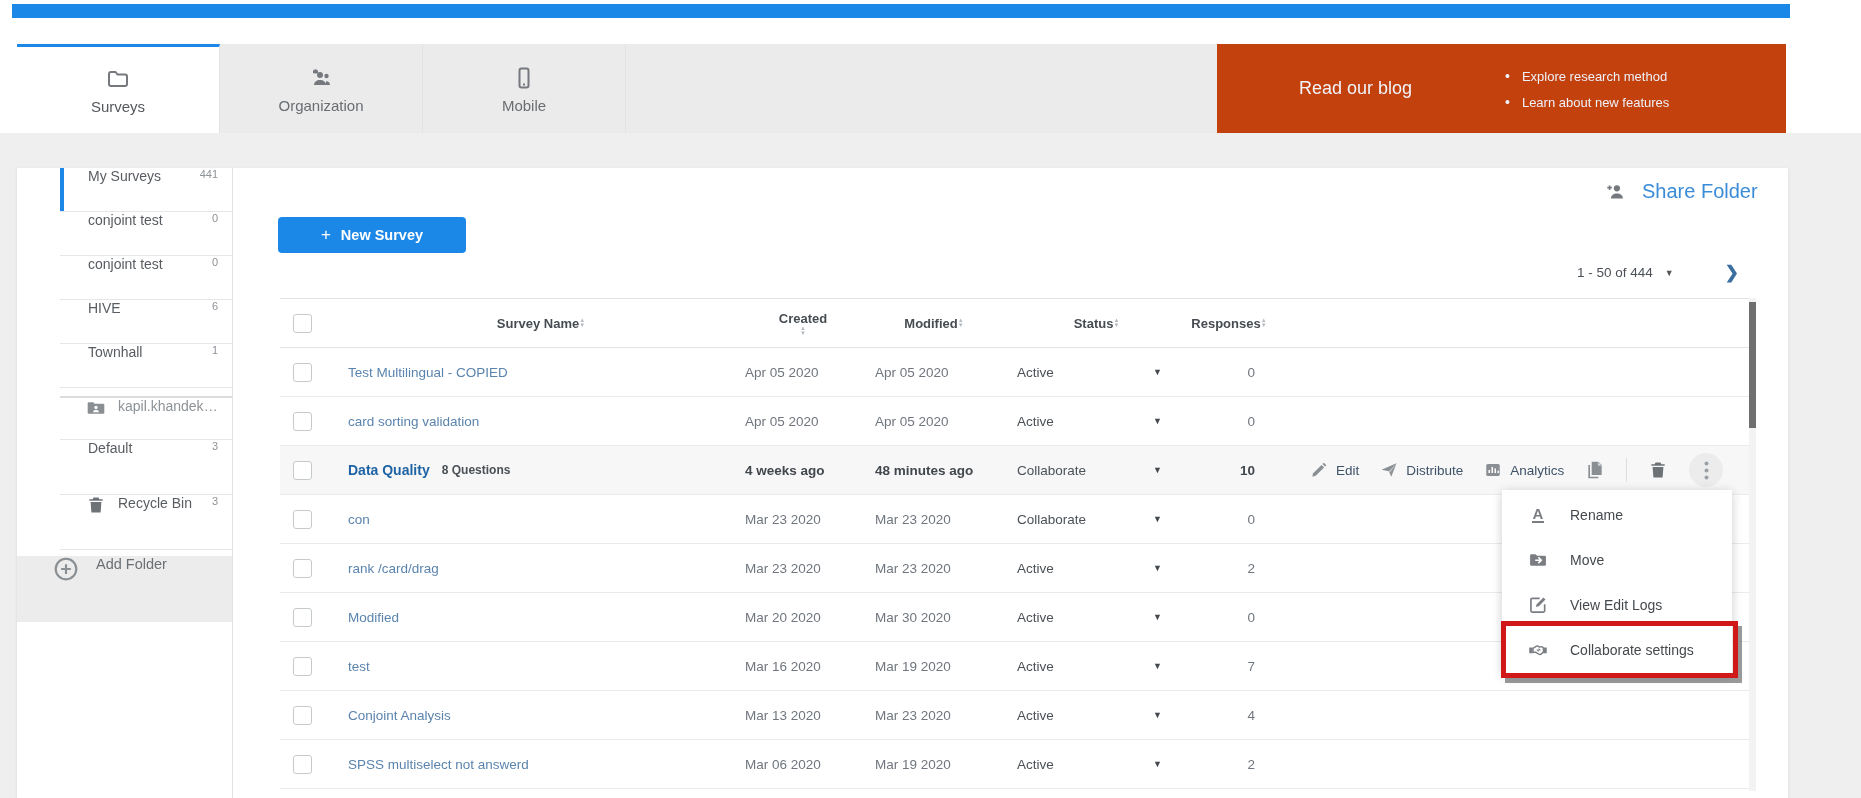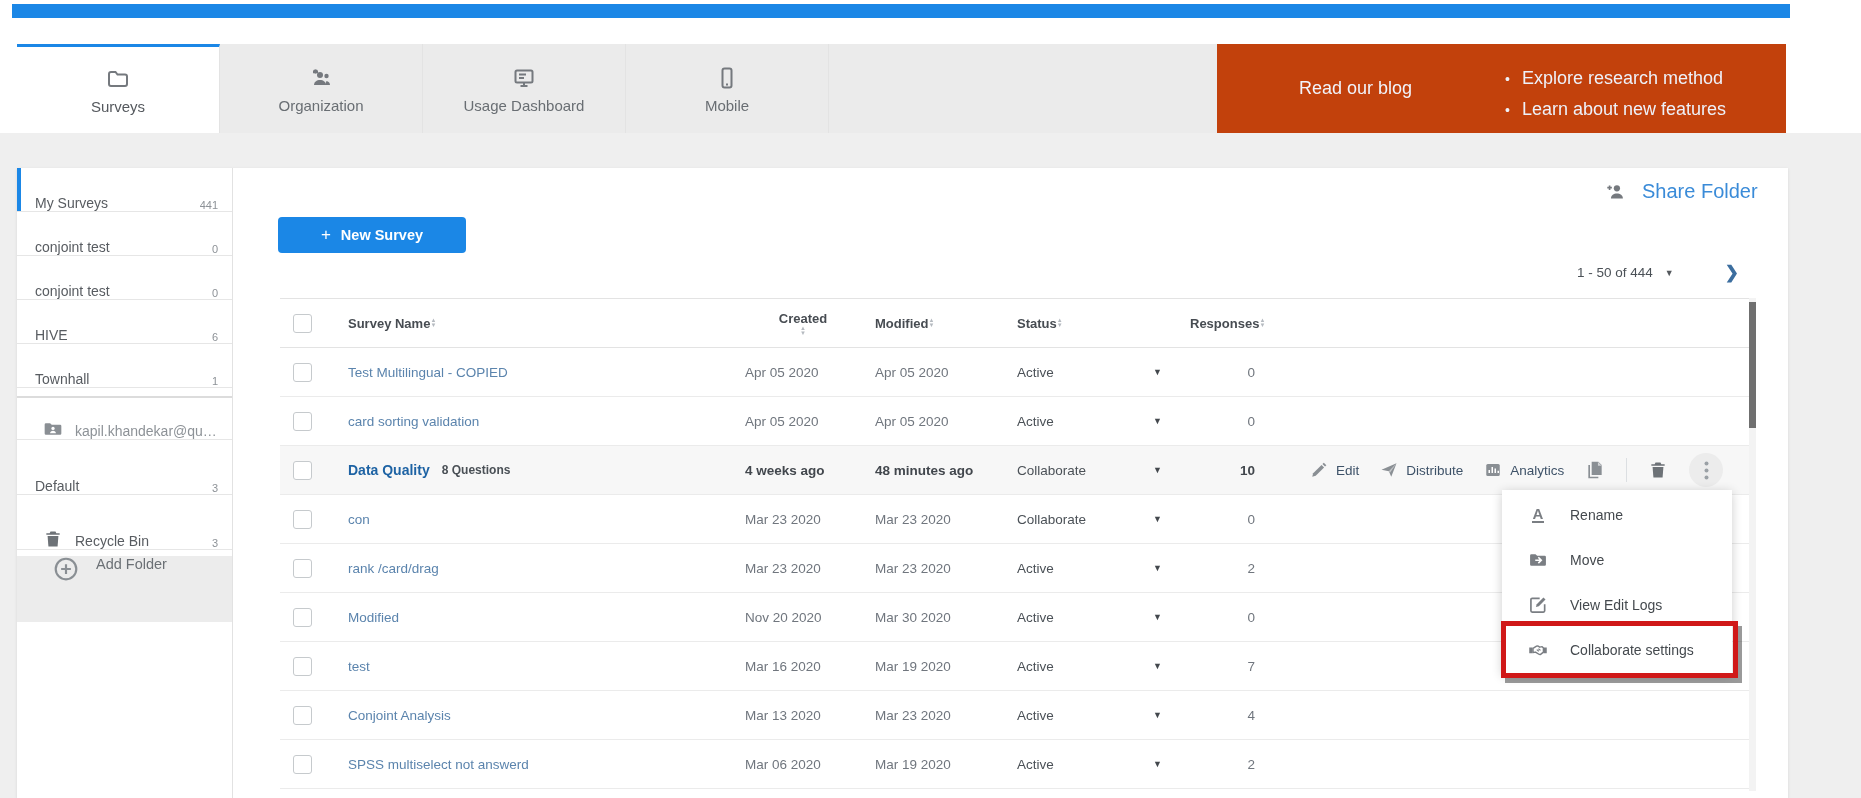--- a/index.html
+++ b/index.html
@@ -27,37 +27,37 @@
   }
   .tab.active { background: #ffffff; border-top: 3px solid #1b87e6; color: #55595e; }
   .tab .ticon { width: 24px; height: 24px; }
 
   
   .banner { position: absolute; left: 1217px; top: 44px; width: 569px; height: 89px; background: #c2410c; }
   .banner-title {
     position: absolute; left: 82px; top: 0; height: 100%; display: flex; align-items: center;
     color: #f2f4fb; font-size: 18px;
   }
-  .banner-bullets { position: absolute; left: 288px; top: 20px; color: #eef1f9; font-size: 18px; list-style: none; }
+  .banner-bullets { position: absolute; left: 288px; top: 20px; color: #eef1f9; font-size: 13px; list-style: none; }
   .banner-bullets li { margin: 4px 0 10px 0; display: flex; align-items: center; }
   .banner-bullets li::before { content: "•"; margin-right: 12px; font-size: 14px; }
 
   
   .page-bg { position: absolute; left: 0; top: 133px; width: 100%; height: 665px; background: #efefef; }
   .card {
     position: absolute; left: 17px; top: 168px; width: 1771px; height: 630px;
     background: #ffffff; box-shadow: 0 1px 3px rgba(0,0,0,0.10);
   }
 
   
   .sidebar { position: absolute; left: 0; top: 0; width: 216px; height: 100%; background: #fff; border-right: 1px solid #e2e2e2; }
   .side-item {
-    position: relative; height: 44px; display: flex; align-items: flex-end;
-    padding: 0 14px 0 18px; border-bottom: 1px solid #e6e6e6; cursor: pointer;
-    font-size: 14px; color: #585c61;
+    position: relative; height: 44px; display: flex; align-items: flex-start;
+    padding: 0 14px 0 28px; border-bottom: 1px solid #e6e6e6; cursor: pointer;
+    font-size: 14px; color: #585c61; margin-left: 43px;
   }
   .side-item .count { margin-left: auto; font-size: 11px; color: #8d9297; }
   .side-item.active::before {
     content: ""; position: absolute; left: 0; top: 0; width: 4px; height: 100%; background: #1b87e6;
   }
   .side-item.group-start { border-top: 2px solid #dcdcdc; margin-top: 8px; }
   .side-item.tall { height: 55px; }
   .side-item .sicon { width: 20px; height: 20px; margin-right: 12px; flex: 0 0 auto; }
   .side-item .label.dim { color: #8d9297; white-space: nowrap; overflow: hidden; text-overflow: ellipsis; }
   .add-folder {
@@ -108,21 +108,21 @@
   .c-name { padding-left: 13px; padding-right: 8px; }
   .c-name .link { color: #5b84ad; cursor: pointer; text-decoration: none; }
   .c-name .link.strong-link { color: #1e63a4; font-weight: bold; font-size: 14px; }
   .badge { margin-left: 12px; font-size: 12px; font-weight: bold; color: #4a5056; }
   .c-created { padding-left: 5px; color: #70767e; }
   .c-modified { padding-left: 10px; color: #70767e; }
   .c-status { padding-left: 22px; padding-right: 18px; color: #4b5157; }
   .c-status .caret { margin-left: auto; font-size: 9px; color: #43484d; cursor: pointer; }
   .c-resp { justify-content: flex-end; padding-right: 15px; color: #70767e; }
   .strong { color: #42474d; font-weight: bold; }
-  .hdr { justify-content: flex-start; }
+  .hdr { justify-content: center; }
   .hdr .hlabel { white-space: nowrap; }
   .sort { display: inline-flex; flex-direction: column; line-height: 5px; font-size: 6px; color: #b5bac0; cursor: pointer; }
   .hdr-name { padding-left: 13px; padding-right: 6px; }
   .hdr-created { padding-left: 5px; padding-right: 4px; flex-direction: column; }
   .hdr-modified { padding-left: 10px; padding-right: 2px; }
   .hdr-status { padding-left: 22px; padding-right: 4px; }
   .hdr-resp { padding-left: 10px; padding-right: 2px; }
 
   
   .actions { display: flex; align-items: center; padding-left: 40px; gap: 21px; width: 100%; }
@@ -170,28 +170,20 @@
     <div class="tab">
       <svg class="ticon" viewBox="0 0 24 24" fill="#75797e">
           <circle cx="11" cy="9" r="3"></circle>
           <path d="M5 19c0-3 2.7-5 6-5s6 2 6 5z"></path>
           <circle cx="17.5" cy="10" r="2.2"></circle>
           <path d="M16 19h5c0-2.2-1.6-3.8-3.5-4z"></path>
           <path d="M5.5 4.5h2v1.6h-2z M4.7 5.3h3.6v1.2H4.7z" stroke="#75797e" stroke-width="1.4" fill="none"></path>
           <path d="M6.5 3.5v4 M4.5 5.5h4" stroke="#75797e" stroke-width="1.6"></path>
         </svg>
       <span>Organization</span>
-    </div>
-    <div class="tab">
-      <svg class="ticon" viewBox="0 0 24 24" fill="none" stroke="#75797e" stroke-width="2">
-          <rect x="3.5" y="4.5" width="17" height="12" rx="1.5"></rect>
-          <path d="M7 8.5h7 M7 12h5"></path>
-          <path d="M12 16.5v3 M8.5 20h7"></path>
-        </svg>
-      <span>Usage Dashboard</span>
     </div>
     <div class="tab">
       <svg class="ticon" viewBox="0 0 24 24" fill="none" stroke="#75797e" stroke-width="2">
           <rect x="7.5" y="2.5" width="9" height="19" rx="2"></rect>
           <path d="M11 18.5h2"></path>
         </svg>
       <span>Mobile</span>
     </div>
   </header>
 
@@ -452,21 +444,21 @@
   </div>
 
   <div class="trow">
     <div class="cell c-check">
               <span class="checkbox"></span>
             </div>
     <div class="cell c-name">
       <a class="link">Modified</a>
 
     </div>
-    <div class="cell c-created">Nov 20 2020</div>
+    <div class="cell c-created">Mar 20 2020</div>
     <div class="cell c-modified">Mar 30 2020</div>
     <div class="cell c-status">
       <span class="status-label">Active</span>
       <span class="caret">▼</span>
     </div>
     <div class="cell c-resp">0</div>
     <div class="cell c-actions-slot"></div>
   </div>
 
   <div class="trow">

